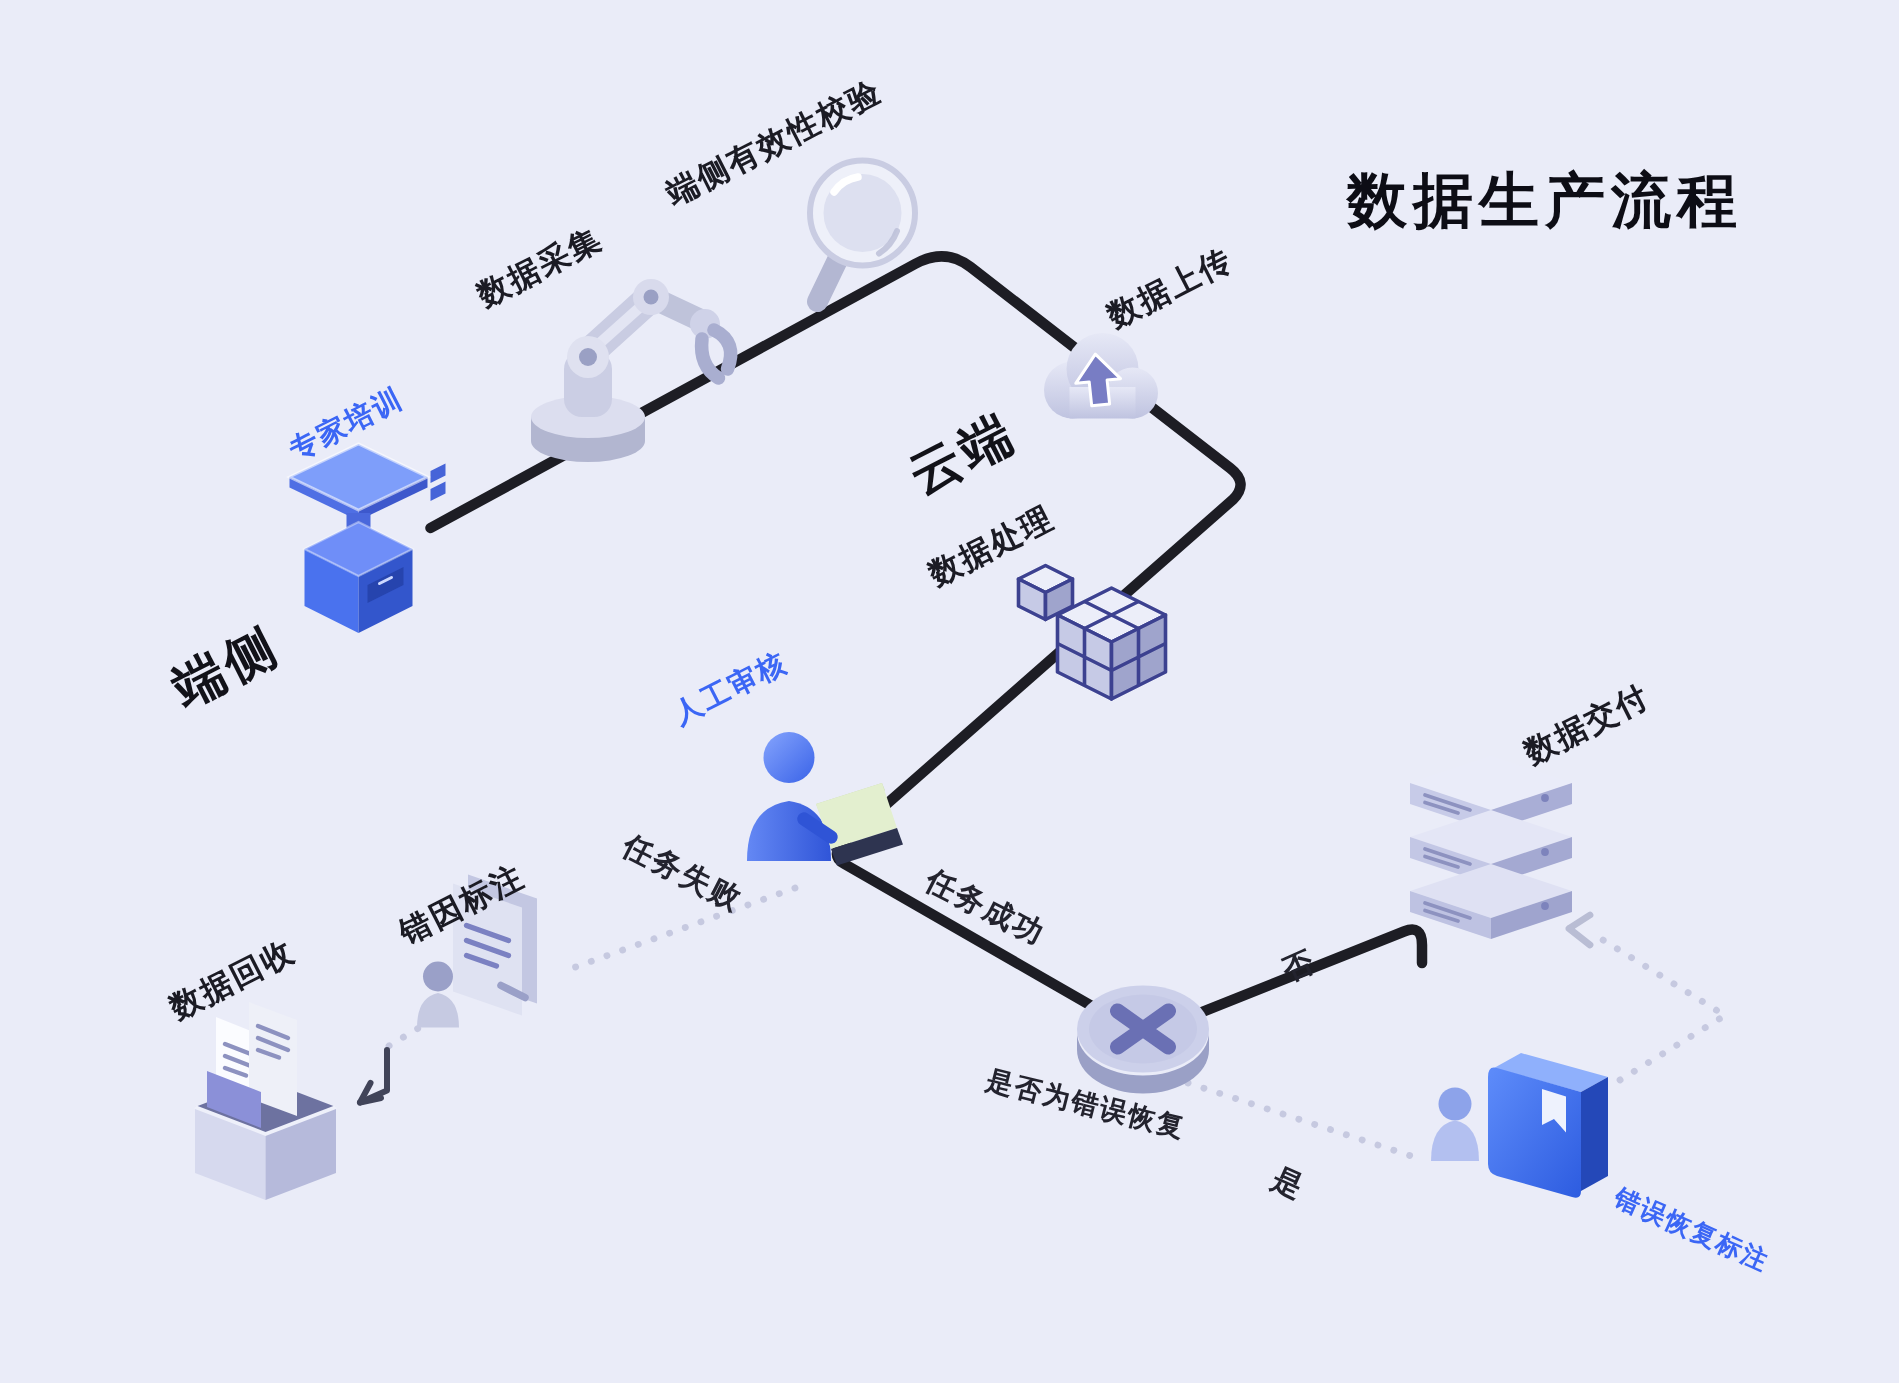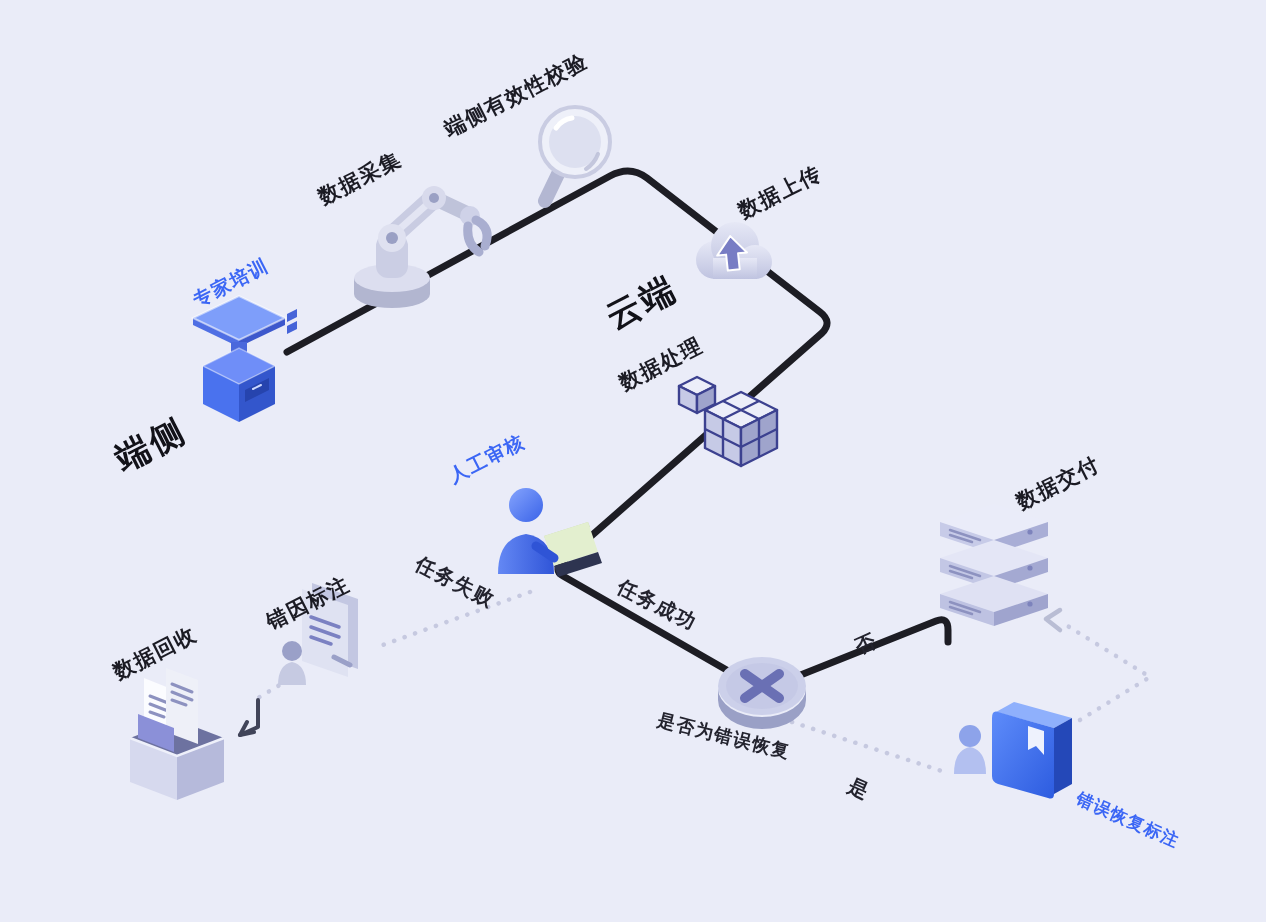--- a/index.html
+++ b/index.html
@@ -219,20 +219,21 @@
       <path d="M32,44 L50,51 M32,52 L50,59 M32,60 L46,65" stroke="#8d92c0" stroke-width="3" stroke-linecap="round"></path>
       <polygon points="48,16 80,28 80,92 48,80" fill="#eef0f8"></polygon>
       <path d="M54,32 L74,40 M54,40 L74,48 M54,48 L68,53" stroke="#8d92c0" stroke-width="3" stroke-linecap="round"></path>
       <polygon points="20,62 56,76 56,100 20,86" fill="#8b90d8"></polygon>
       <polygon points="12,86 59,104 59,148 12,130" fill="#d6d9ee"></polygon>
       <polygon points="59,104 106,86 106,130 59,148" fill="#b6badb"></polygon>
       <path d="M12,86 L59,104 L106,86" fill="none" stroke="#eef0fa" stroke-width="2.5"></path>
     </svg>
   </div>
 
+  <div class="title" style="left:898px;top:106px">数据生产流程</div>
 
   <div class="lbl zone" style="left:151px;top:445px;--r:-27deg">端侧</div>
   <div class="lbl zone" style="left:642px;top:303px;--r:-27deg">云端</div>
 
   <div class="lbl node" style="left:516px;top:95px;--r:-27deg">端侧有效性校验</div>
   <div class="lbl node" style="left:360px;top:178px;--r:-27deg">数据采集</div>
   <div class="lbl node" style="left:780px;top:192px;--r:-27deg">数据上传</div>
   <div class="lbl blue" style="left:231px;top:283px;--r:-27deg">专家培训</div>
   <div class="lbl node" style="left:661px;top:364px;--r:-27deg">数据处理</div>
   <div class="lbl blue" style="left:487px;top:459px;--r:-27deg">人工审核</div>

